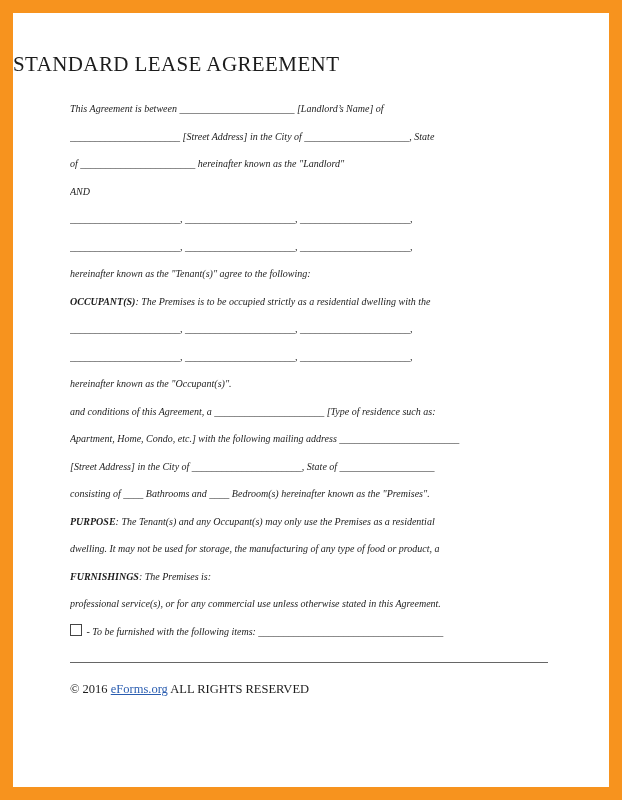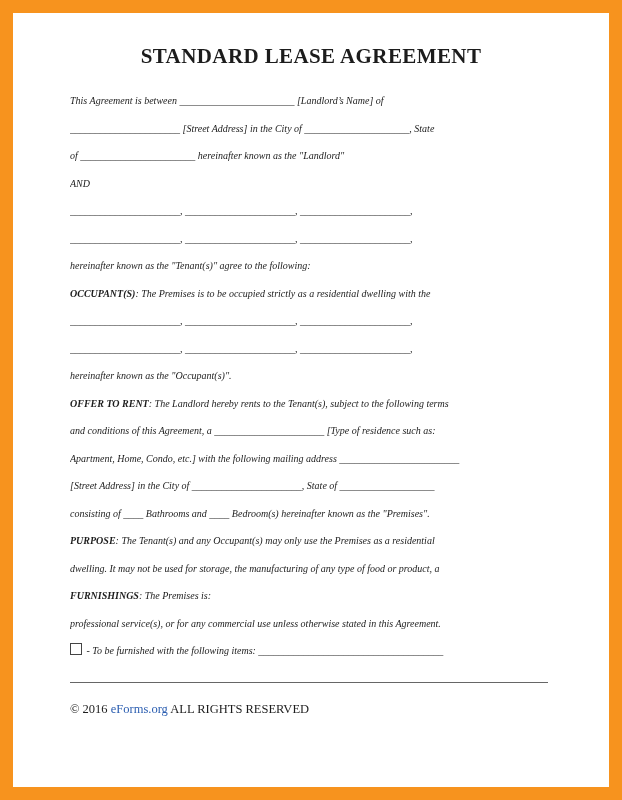--- a/index.html
+++ b/index.html
@@ -9,24 +9,24 @@
     position: relative;
     overflow: hidden;
     font-family: "Liberation Serif", serif;
   }
   .page {
     position: absolute;
     left: 13px; top: 13px; right: 13px; bottom: 13px;
     background: var(--page_bg, #FFFFFF);
   }
   .title {
-    margin: 32px 0 0 0;
-    text-align: center;
+    margin: 40px 0 0 0;
+    text-align: left;
     font-family: "Liberation Serif", serif;
-    font-weight: bold;
+    font-weight: normal;
     font-size: 21px;
     line-height: 1.1;
     letter-spacing: 0.4px;
     color: var(--text, #1C1C1C);
   }
   .lines {
     margin: 19px 61px 0 57px;
     width: 478px;
   }
   .line {
@@ -55,20 +55,21 @@
   }
   .footer {
     margin: 18px 61px 0 57px;
     font-size: 12.5px;
     line-height: 17px;
     color: var(--text, #1C1C1C);
     white-space: pre-wrap;
   }
   .footer a {
     color: var(--link, #2A5DB0);
+    text-decoration: underline;
     cursor: pointer;
   }
 </style>
 </head>
 <body>
 
 <div class="page">
   <h1 class="title">STANDARD LEASE AGREEMENT</h1>
 
   <div class="lines">
@@ -76,21 +77,20 @@
       <div class="line">______________________ [Street Address] in the City of _____________________, State</div>
       <div class="line">of _______________________ hereinafter known as the "Landlord"</div>
       <div class="line">AND</div>
       <div class="line">______________________, ______________________, ______________________,</div>
       <div class="line">______________________, ______________________, ______________________,</div>
       <div class="line">hereinafter known as the "Tenant(s)" agree to the following:</div>
       <div class="line"><strong>OCCUPANT(S)</strong>: The Premises is to be occupied strictly as a residential dwelling with the</div>
       <div class="line">______________________, ______________________, ______________________,</div>
       <div class="line">______________________, ______________________, ______________________,</div>
       <div class="line">hereinafter known as the "Occupant(s)".</div>
-      <div class="line"><strong>OFFER TO RENT</strong>: The Landlord hereby rents to the Tenant(s), subject to the following terms</div>
       <div class="line">and conditions of this Agreement, a ______________________ [Type of residence such as:</div>
       <div class="line">Apartment, Home, Condo, etc.] with the following mailing address ________________________</div>
       <div class="line">[Street Address] in the City of ______________________, State of ___________________</div>
       <div class="line">consisting of ____ Bathrooms and ____ Bedroom(s) hereinafter known as the "Premises".</div>
       <div class="line"><strong>PURPOSE</strong>: The Tenant(s) and any Occupant(s) may only use the Premises as a residential</div>
       <div class="line">dwelling. It may not be used for storage, the manufacturing of any type of food or product, a</div>
       <div class="line"><strong>FURNISHINGS</strong>: The Premises is:</div>
       <div class="line">professional service(s), or for any commercial use unless otherwise stated in this Agreement.</div>
       <div class="line"><span class="checkbox"></span> - To be furnished with the following items: _____________________________________</div>
     </div>

